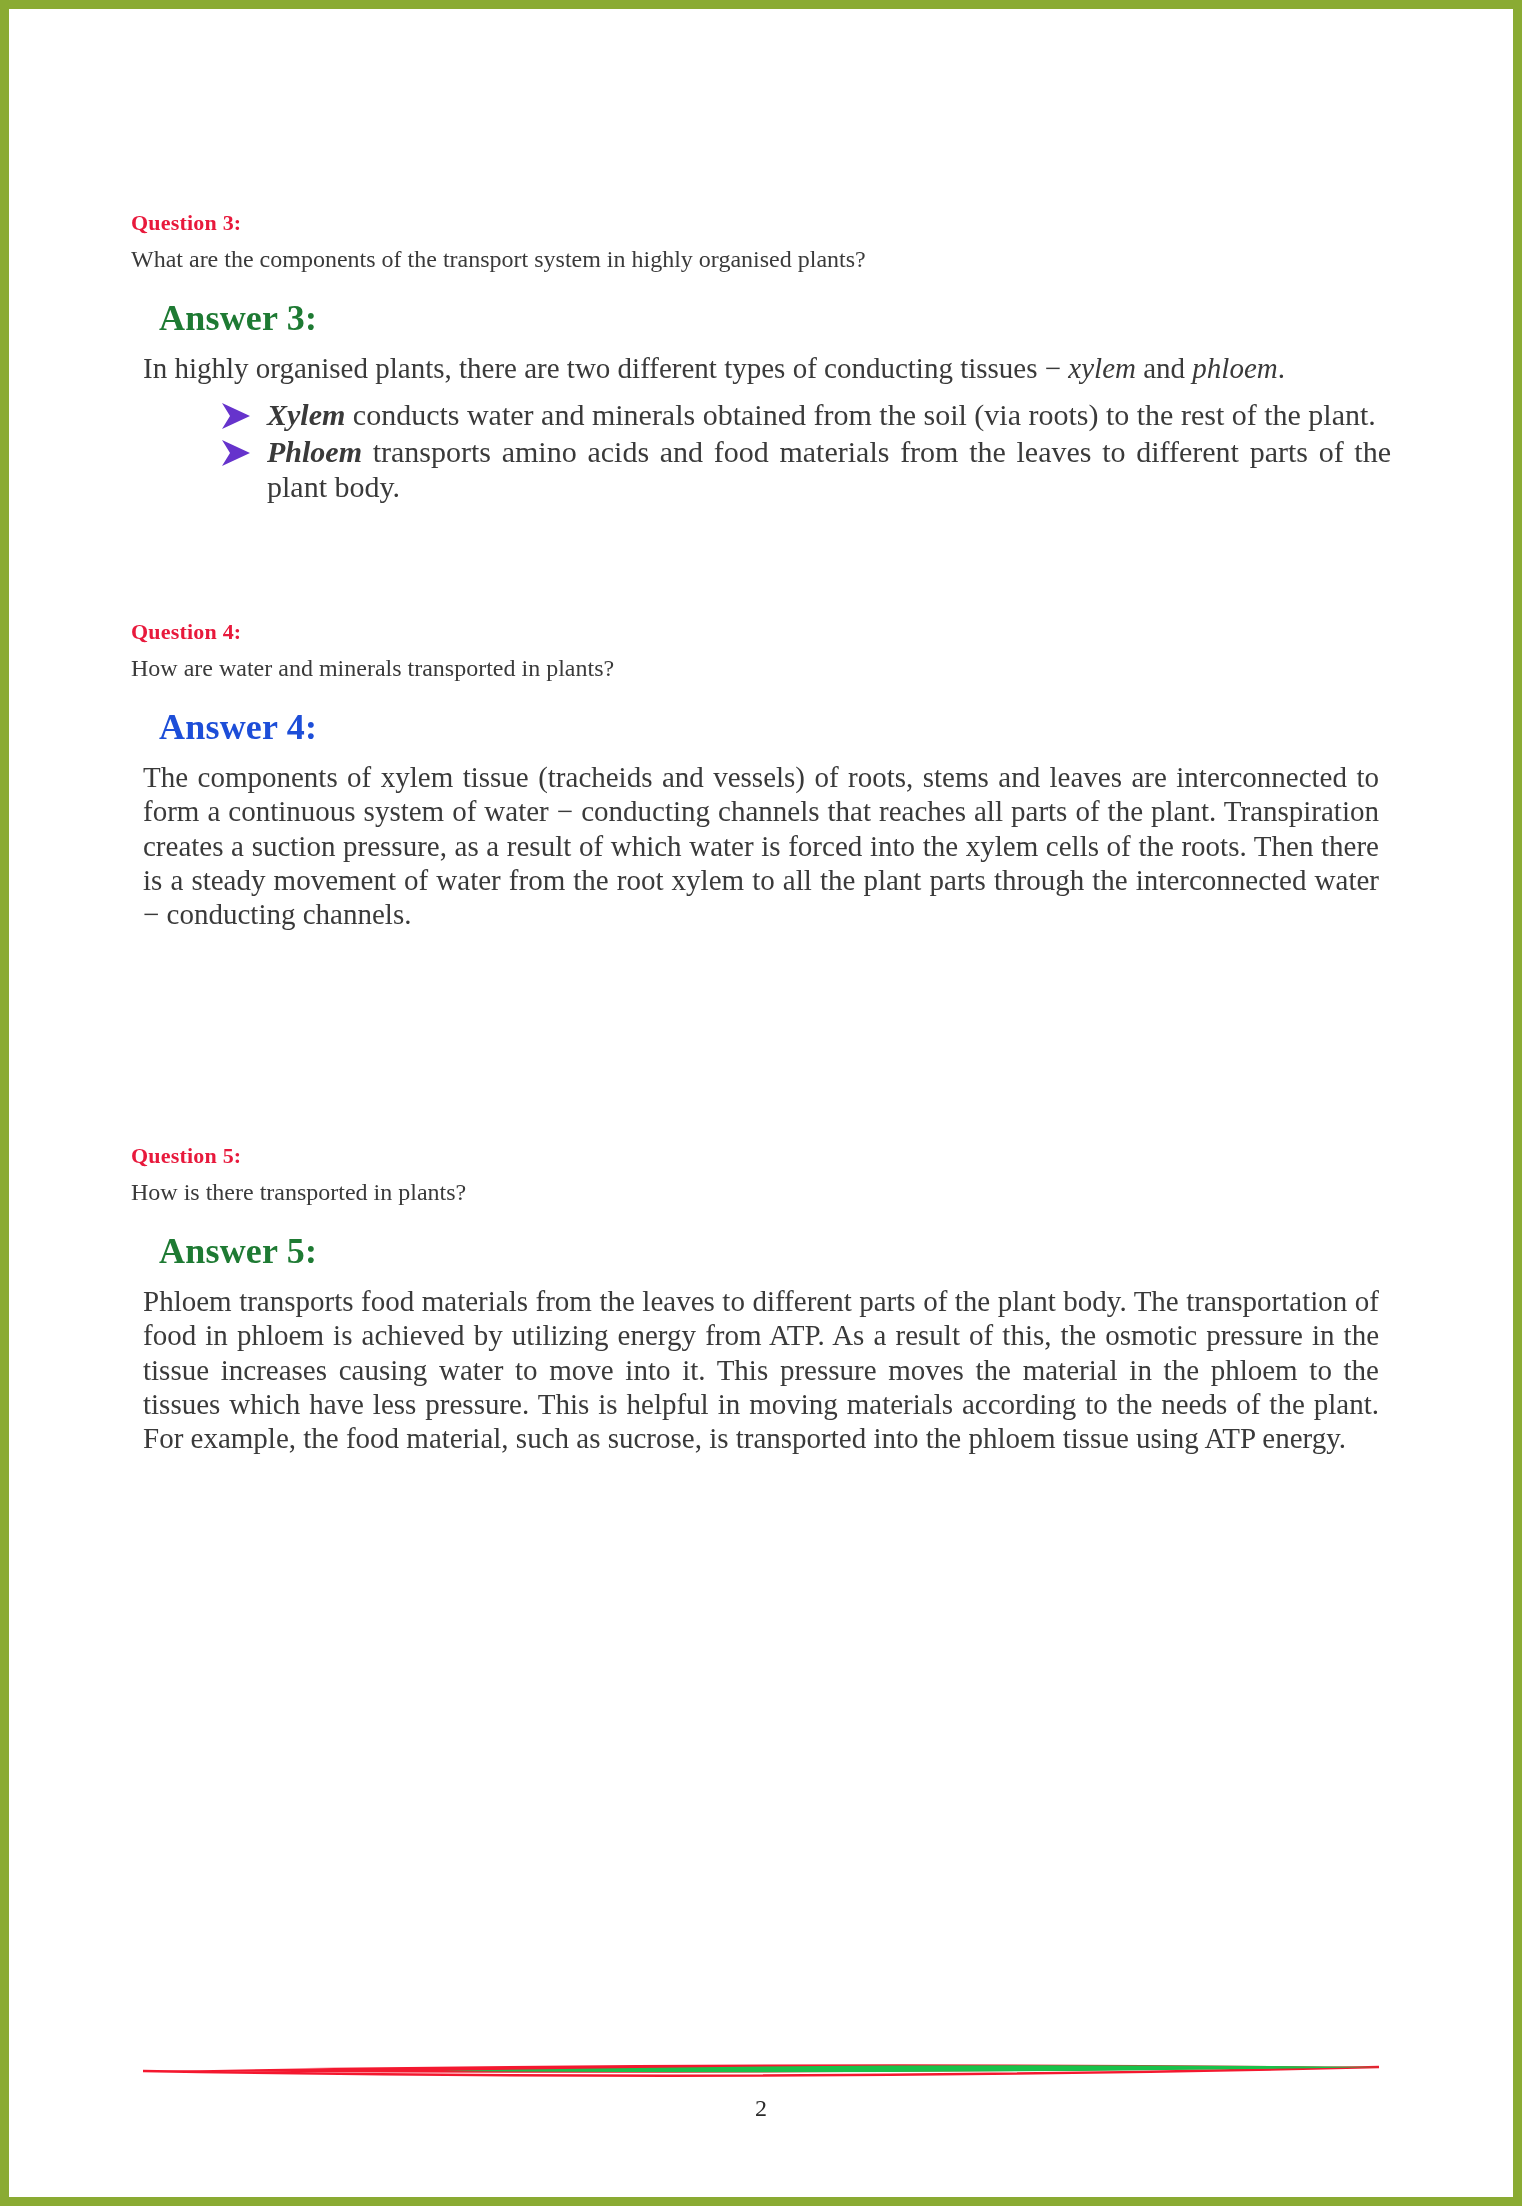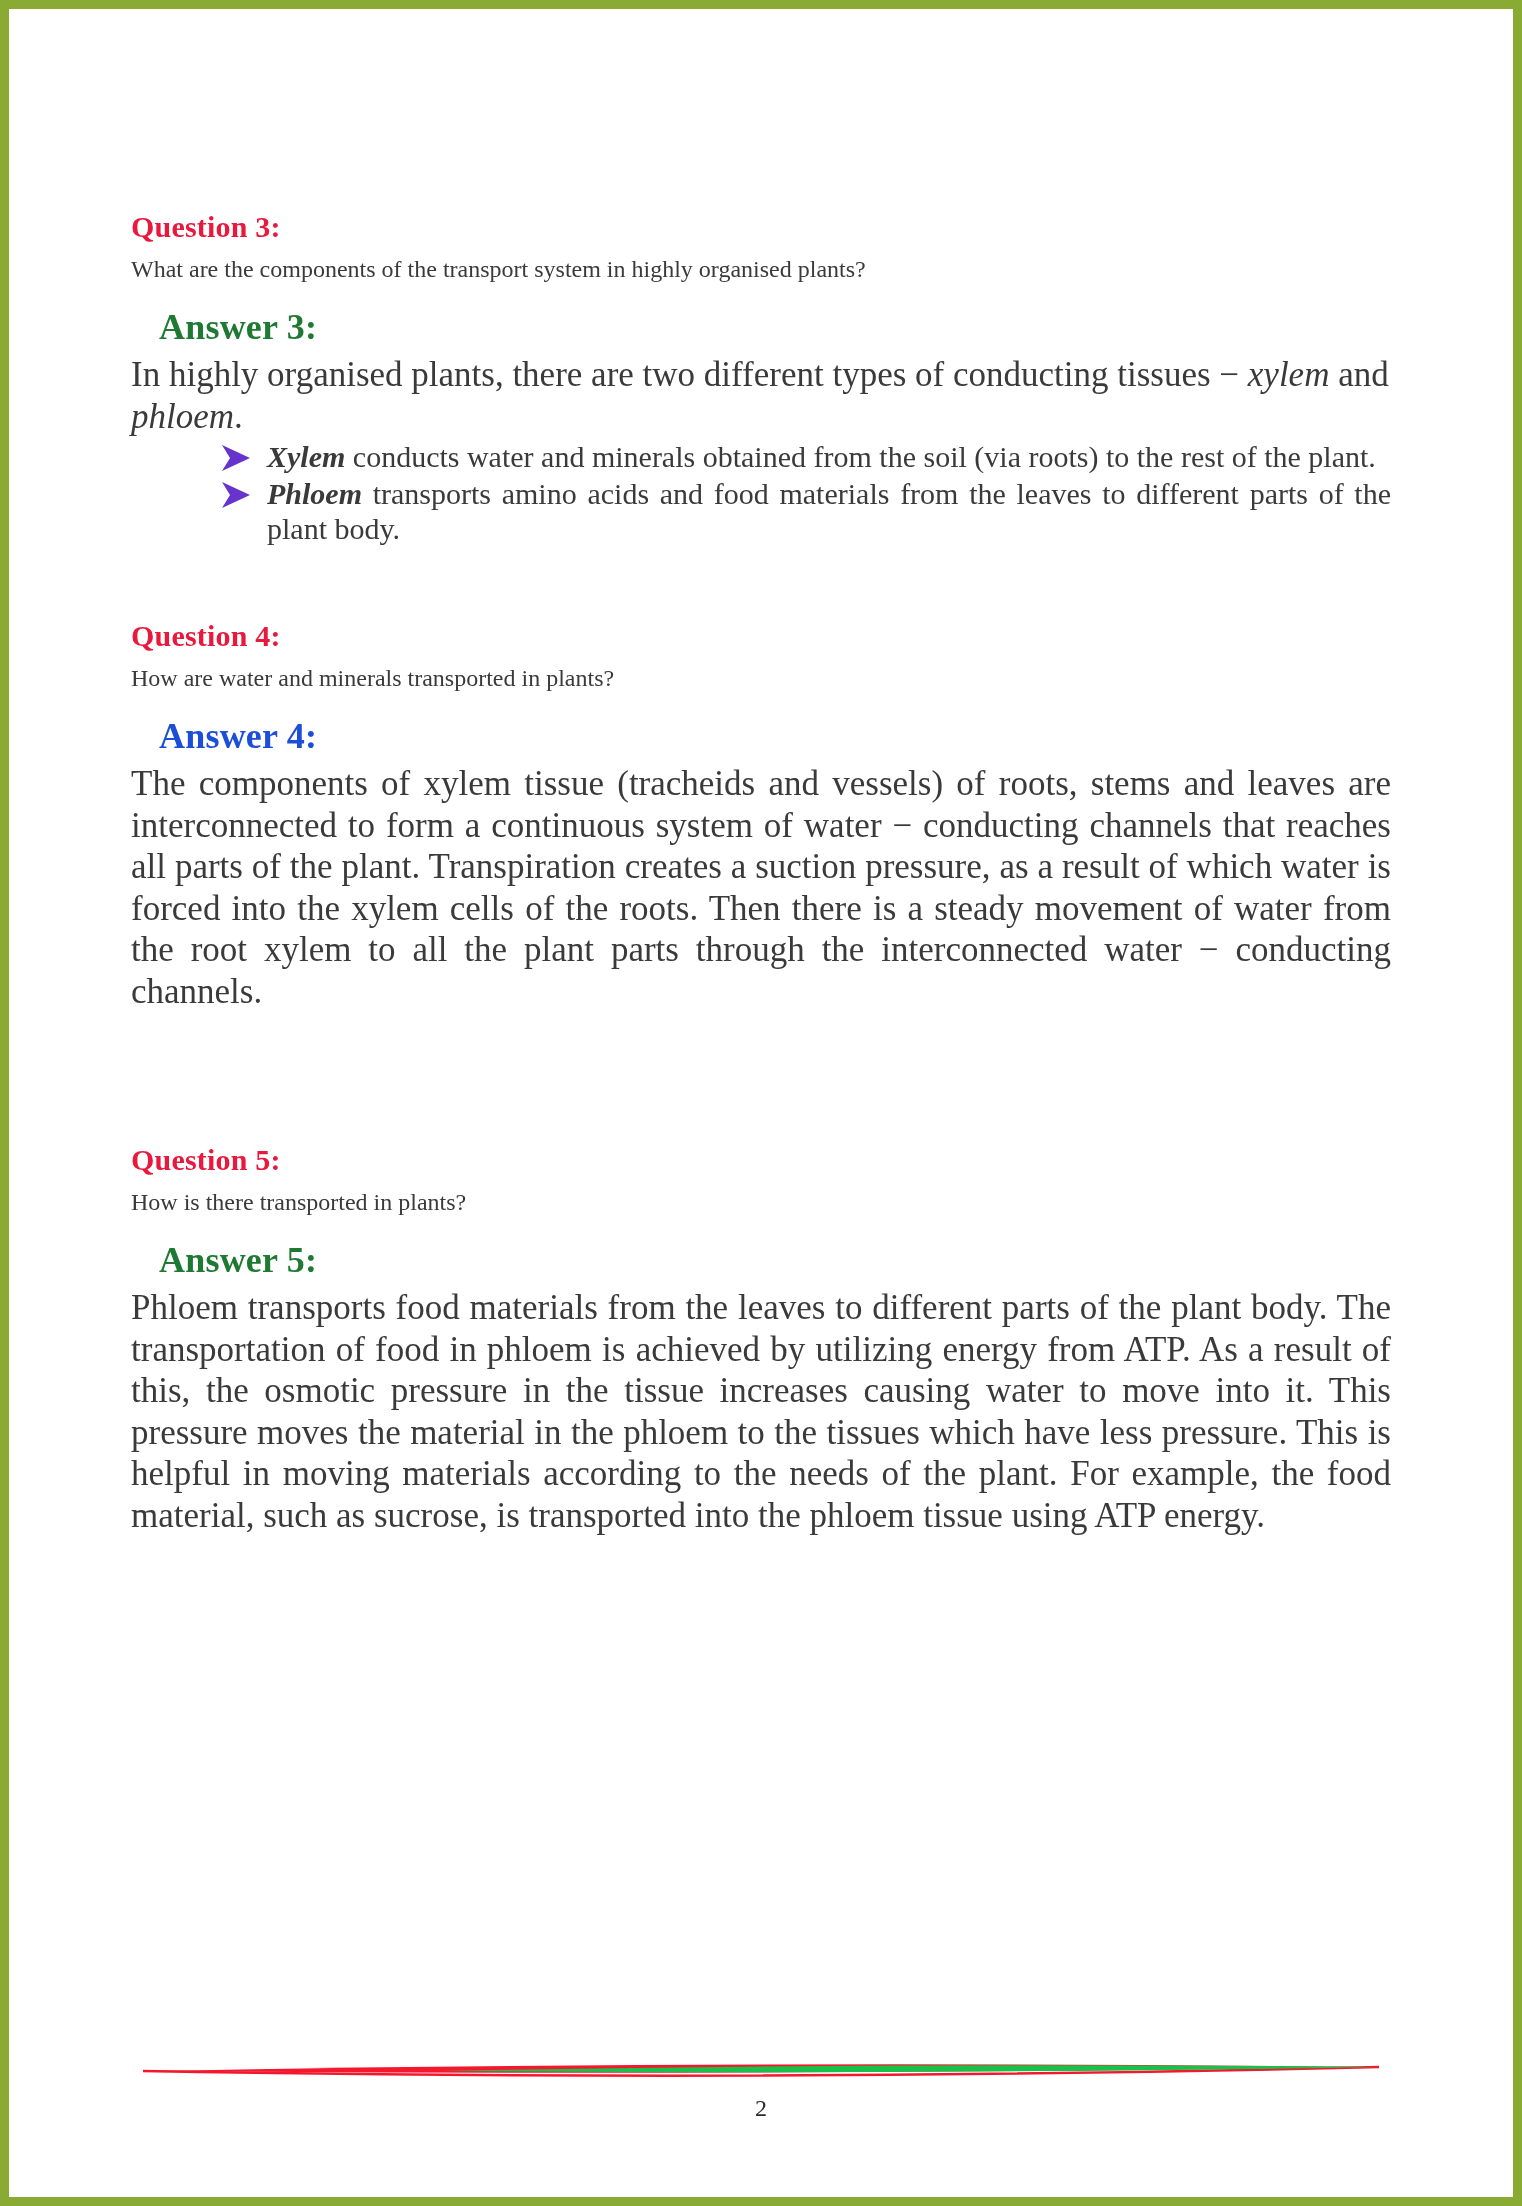--- a/index.html
+++ b/index.html
@@ -38,21 +38,21 @@
     position: absolute;
     left: 131px;
     top: 210px;
     width: 1260px;
     color: #333333;
   }
 
   
   .q-heading {
     font-weight: bold;
-    font-size: 30px;
+    font-size: 22px;
     line-height: 1.15;
     letter-spacing: .2px;
     margin: 0 0 10px 0;
     font-family: "Liberation Serif", "DejaVu Serif", serif;
   }
   .a-heading {
     font-weight: bold;
     font-size: 36px;
     line-height: 1.15;
     letter-spacing: .2px;
@@ -63,23 +63,23 @@
 
   
   .q-text {
     font-size: 24px;
     line-height: 1.18;
     margin: 0;
     text-align: left;
     color: #3a3a3a;
   }
   .a-text {
-    font-size: 35px;
+    font-size: 29px;
     line-height: 1.185;
-    margin: 0;
+    margin: 12px;
     text-align: justify;
     text-justify: inter-word;
     color: #3a3a3a;
   }
   .a-text.lead { text-align: left; }
 
   em.it { font-style: italic; }
   b.bi  { font-style: italic; font-weight: bold; }
 
   

